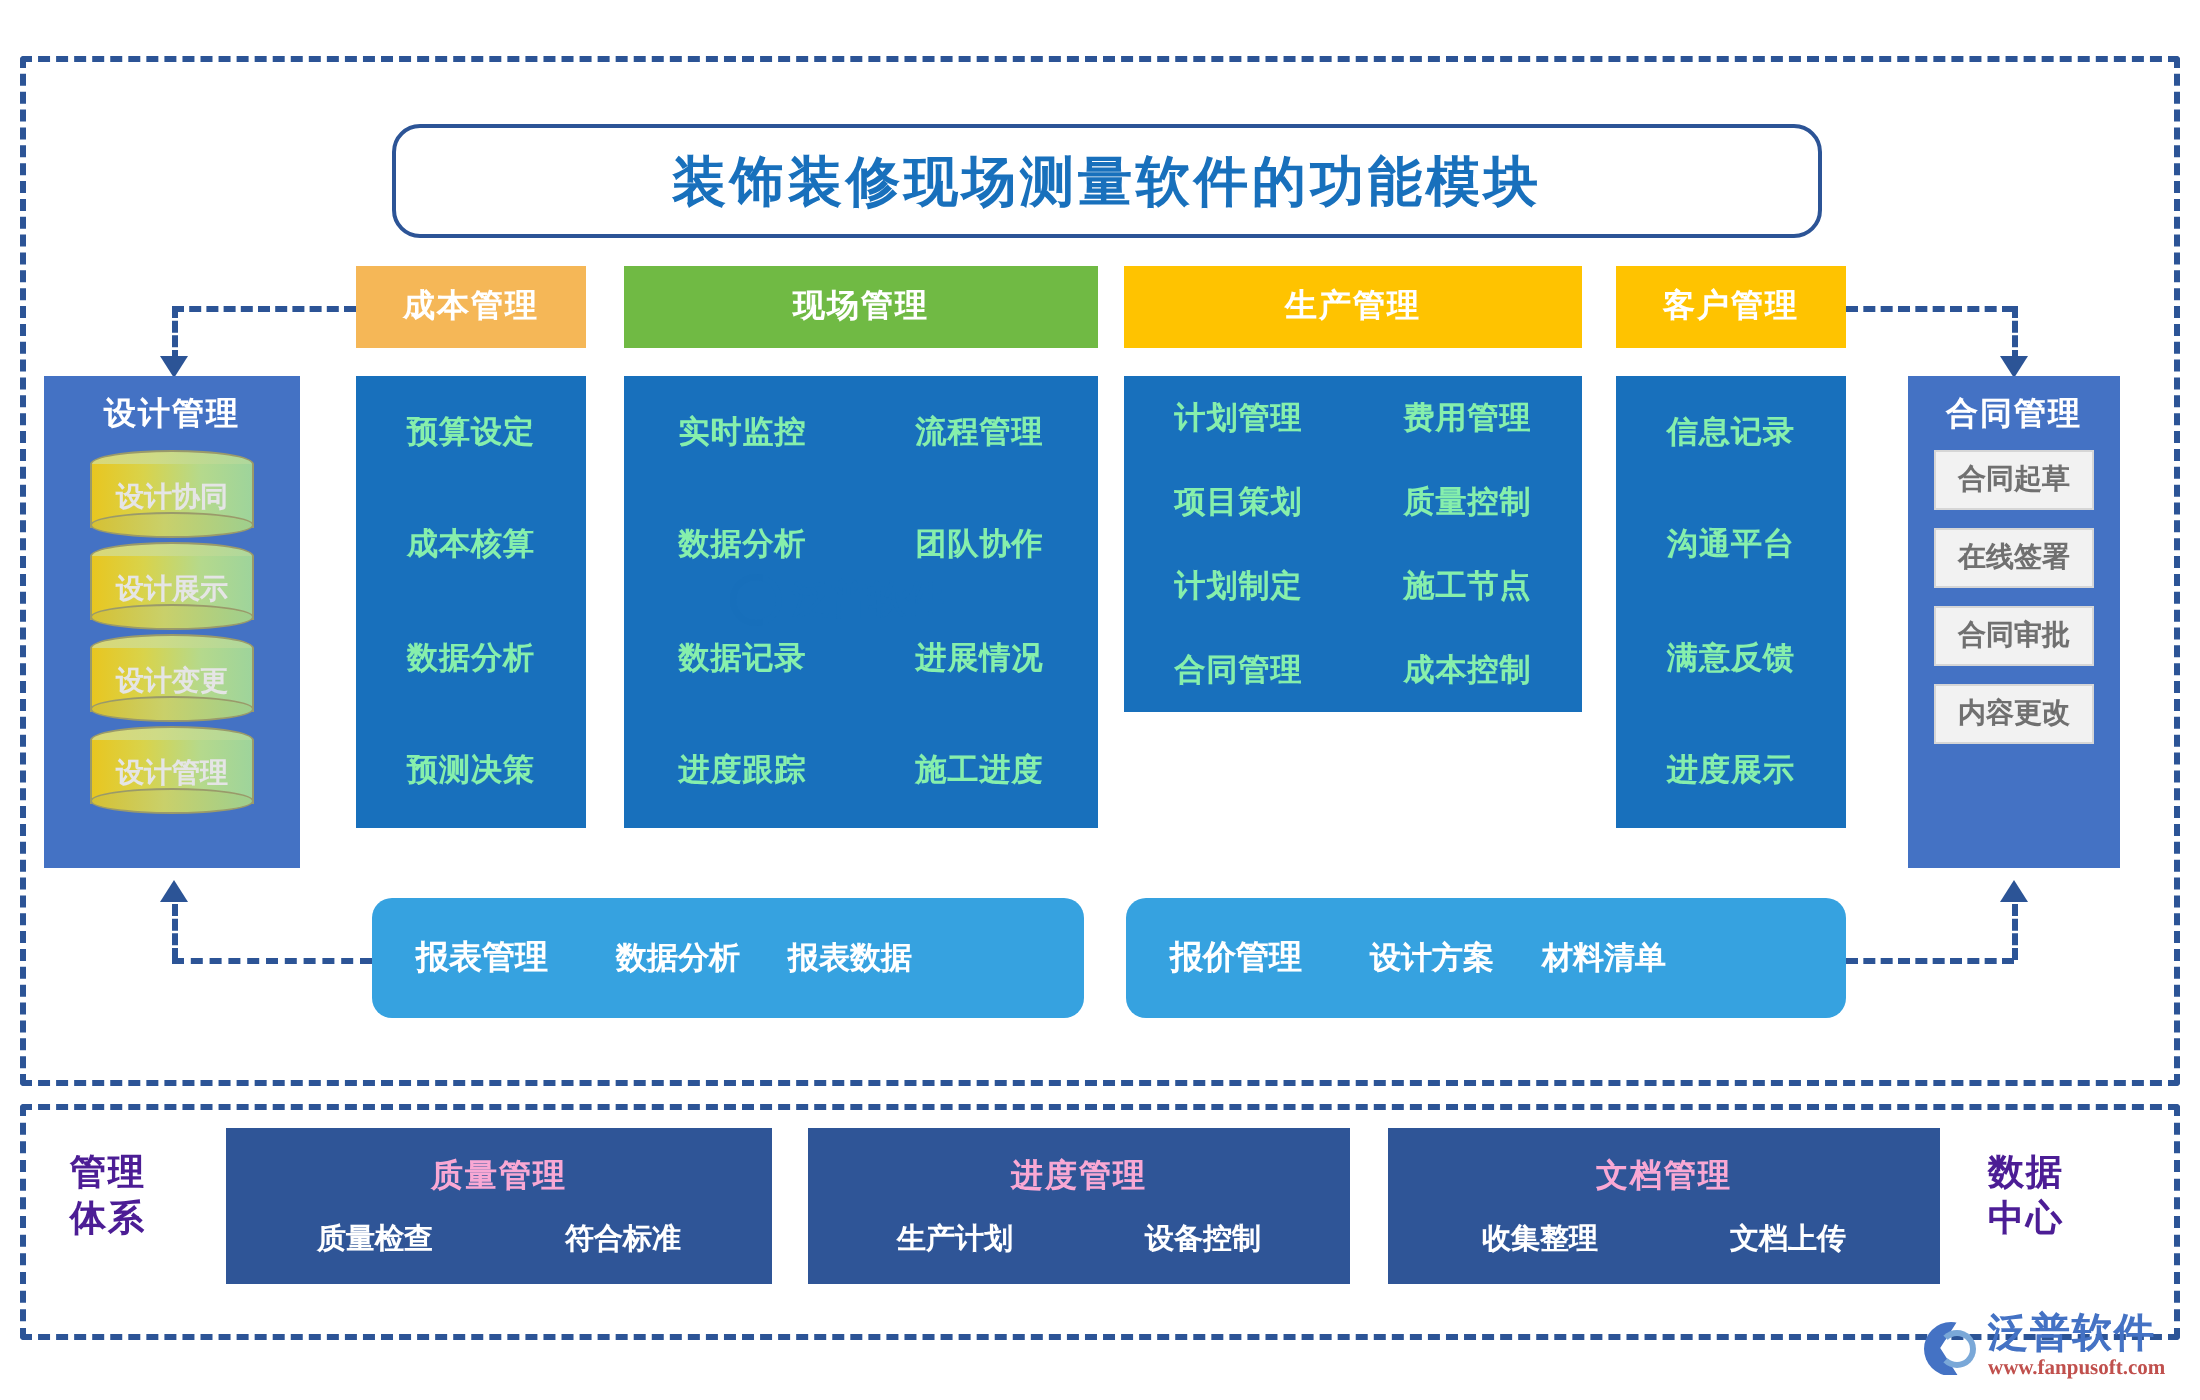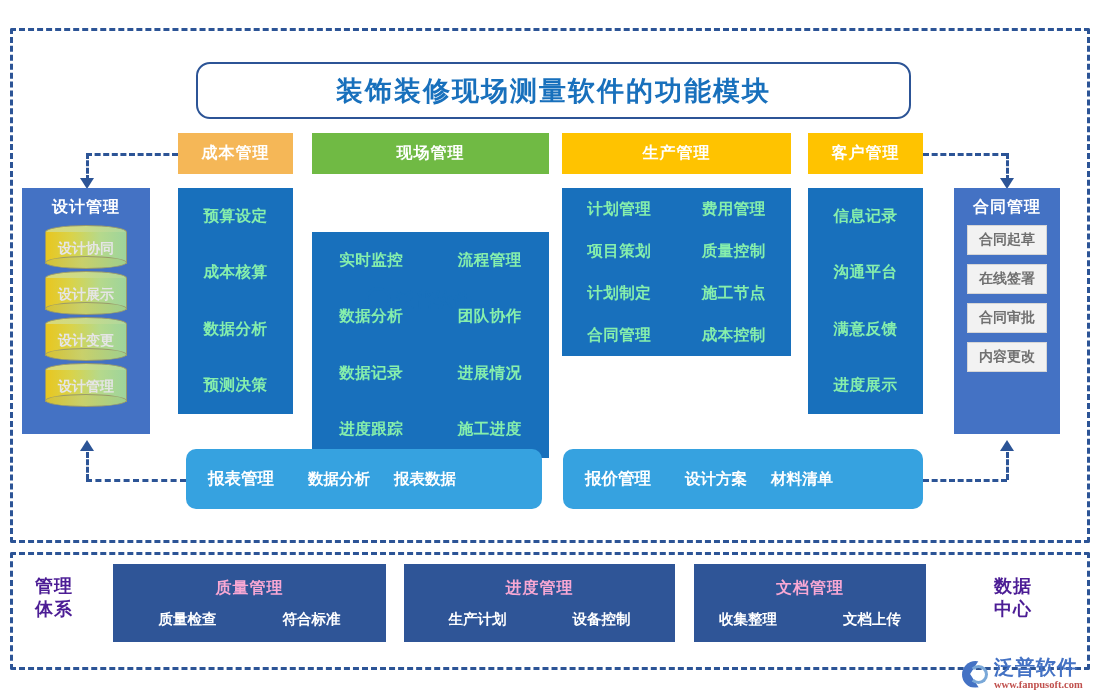--- a/index.html
+++ b/index.html
@@ -43,21 +43,21 @@
   .tab-site  { left:312px; top:133px; width:237px; background:#70BA44; }
   .tab-prod  { left:562px; top:133px; width:229px; background:#FFC300; }
   .tab-cust  { left:808px; top:133px; width:115px; background:#FFC300; }
 
   
   .col {
     position:absolute; background:#1870BC; display:flex; flex-direction:column;
     justify-content:center;
   }
   .col-cost { left:178px; top:188px; width:115px; height:226px; }
-  .col-site { left:312px; top:188px; width:237px; height:226px;margin-top:44px; }
+  .col-site { left:312px; top:188px; width:237px; height:226px; }
   .col-prod { left:562px; top:188px; width:229px; height:168px; }
   .col-cust { left:808px; top:188px; width:115px; height:226px; }
 
   .col-grid { display:grid; width:100%; height:100%; align-items:center;
               justify-items:center; }
   .g1 { grid-template-columns:1fr; grid-template-rows:repeat(4,1fr); }
   .g2 { grid-template-columns:1fr 1fr; grid-template-rows:repeat(4,1fr); }
   .cell {
     color:#86efac; font-size:15.5px; font-weight:bold; white-space:nowrap;
     letter-spacing:.5px;
@@ -133,21 +133,21 @@
   }
   .side-left  { left:28px;  top:575px; width:52px; }
   .side-right { left:985px; top:575px; width:56px; }
 
   .dbox {
     position:absolute; top:564px; height:78px; background:#2F5597;
     display:flex; flex-direction:column; align-items:center; justify-content:center;
   }
   .dbox-q { left:113px; width:273px; }
   .dbox-p { left:404px; width:271px; }
-  .dbox-d { left:694px; width:232px;align-items:center; }
+  .dbox-d { left:694px; width:276px;align-items:center; }
   .dbox-title {
     color:#f9a8d4; font-size:16px; font-weight:bold; margin-bottom:11px;
     letter-spacing:1px; white-space:nowrap;
   }
   .dbox-items { display:flex; gap:66px; }
   .dbox-item { color:#ffffff; font-size:14.5px; font-weight:bold; white-space:nowrap; }
   .hline { position:absolute; height:0; border-top:3px dashed #2c5496; }
   .vline { position:absolute; width:0; border-left:3px dashed #2c5496; }
   .arrow-down, .arrow-up {
     position:absolute; width:0; height:0;

